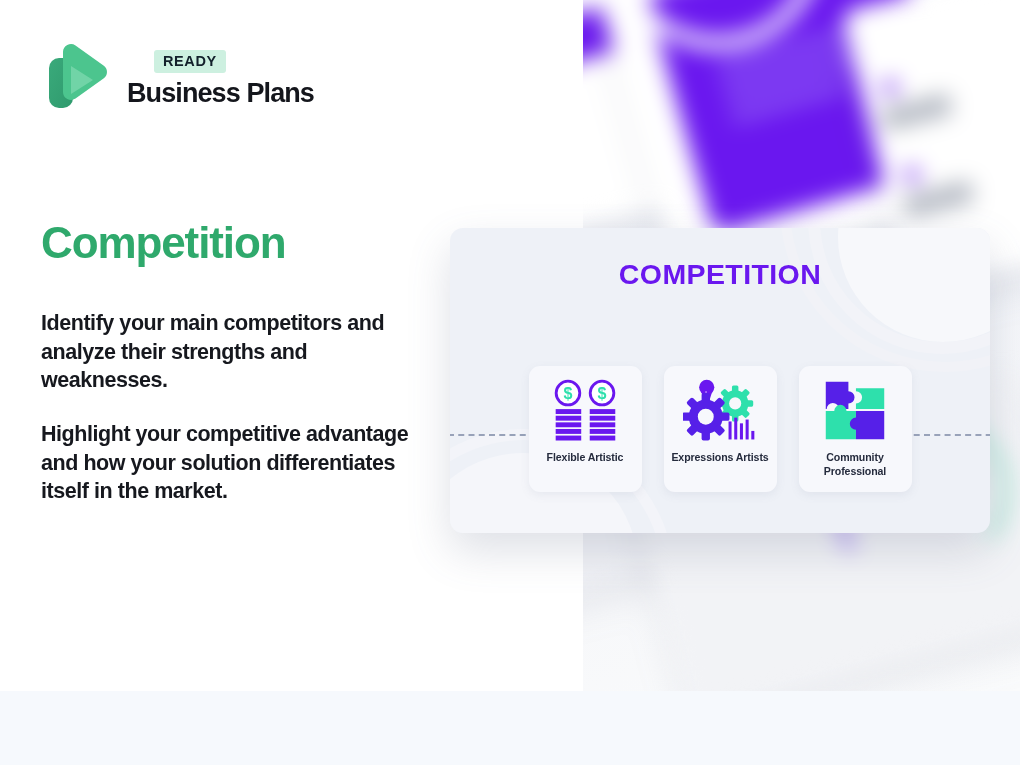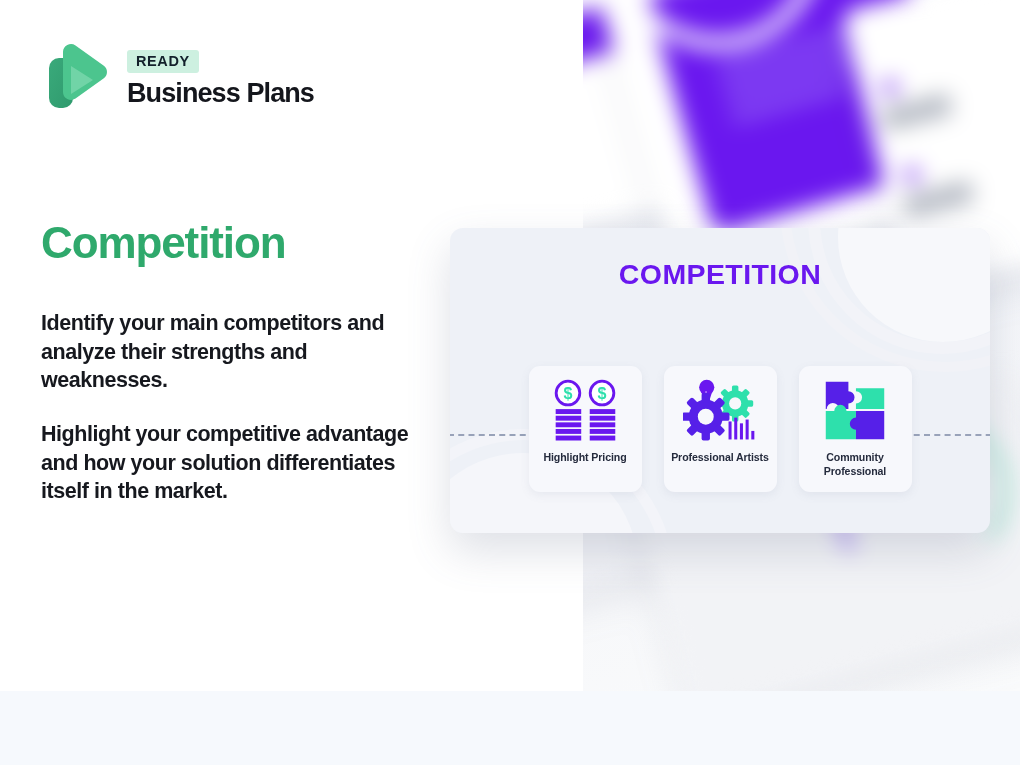--- a/index.html
+++ b/index.html
@@ -100,20 +100,21 @@
   .ready-badge {
     display: inline-block;
     background: #cdf0e0;
     color: #13202b;
     font-size: 14.5px;
     font-weight: 700;
     letter-spacing: .6px;
     padding: 3px 9px 3px 9px;
     border-radius: 3px;
     line-height: 1.15;
+    margin-left: 27px;
   }
   .brand-name {
     display: block;
     margin-top: 5px;
     font-size: 27px;
     font-weight: 700;
     letter-spacing: -.9px;
     color: #14161c;
     line-height: 1.12;
   }
@@ -376,21 +377,21 @@
 
               <g fill="#6a17ef">
                 <rect x="42" y="31" width="27" height="5.2"></rect>
                 <rect x="42" y="38" width="27" height="5.2"></rect>
                 <rect x="42" y="45" width="27" height="5.2"></rect>
                 <rect x="42" y="52" width="27" height="5.2"></rect>
                 <rect x="42" y="59" width="27" height="5.2"></rect>
               </g>
             </svg>
           </div>
-          <div class="tile-label">Highlight Pricing</div>
+          <div class="tile-label">Flexible Artistic</div>
         </div>
 
         <div class="tile">
           <div class="tile-art">
             <svg viewBox="0 0 78 68" width="74" height="66" aria-hidden="true">
 
               <g>
                 <circle cx="25" cy="9" r="8" fill="#6a17ef"></circle>
                 <path d="M19 13 L31 13 L27.5 24 L22.5 24 Z" fill="#6a17ef"></path>
                 <rect x="23.5" y="13" width="1.6" height="10" fill="#ffffff" opacity=".45"></rect>
@@ -428,21 +429,21 @@
 
               <g fill="#6a17ef">
                 <rect x="48" y="45" width="3.2" height="19"></rect>
                 <rect x="54" y="41" width="3.2" height="23"></rect>
                 <rect x="60" y="47" width="3.2" height="17"></rect>
                 <rect x="66" y="43" width="3.2" height="21"></rect>
                 <rect x="72" y="55" width="3.2" height="9"></rect>
               </g>
             </svg>
           </div>
-          <div class="tile-label">Professional Artists</div>
+          <div class="tile-label">Expressions Artists</div>
         </div>
 
         <div class="tile">
           <div class="tile-art">
             <svg viewBox="0 0 70 70" width="66" height="66" aria-hidden="true">
 
               <path d="M4 4 h24 v10 a6.5 6.5 0 0 1 6.5 6.5 a6.5 6.5 0 0 1 -6.5 6.5 v6 h-10
                        a6.5 6.5 0 0 0 -6.5 -6.5 a6.5 6.5 0 0 0 -6.5 6.5 h-1 z" fill="#5620e8"></path>
 
               <path d="M36 11 h30 v22 h-30 v-6 a6.5 6.5 0 0 0 0 -13 z" fill="#2ee0ac"></path>

